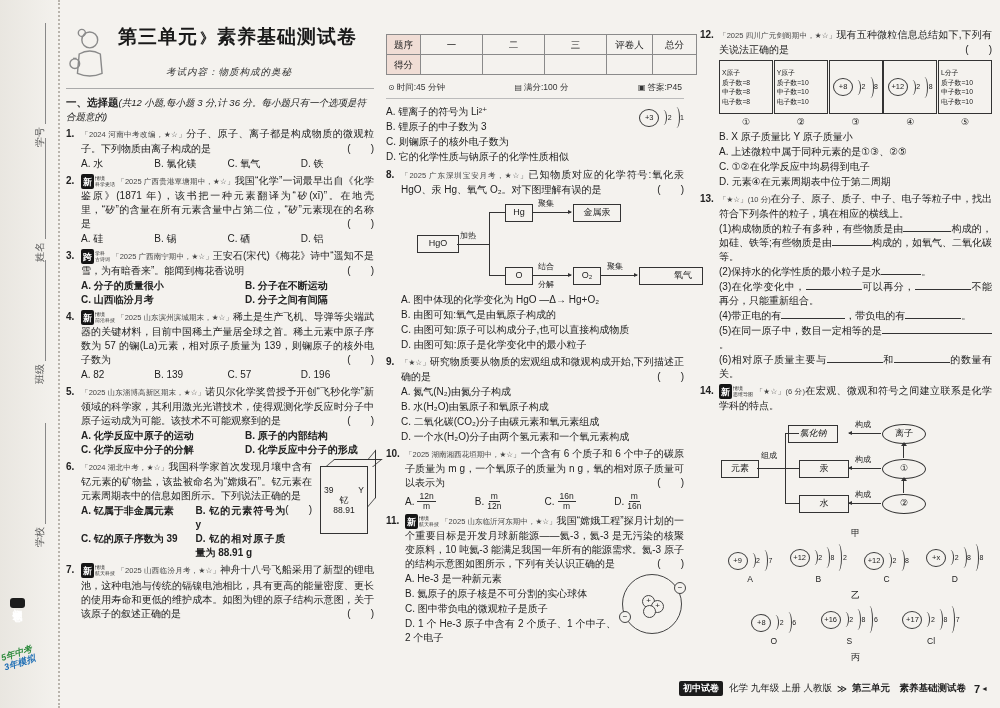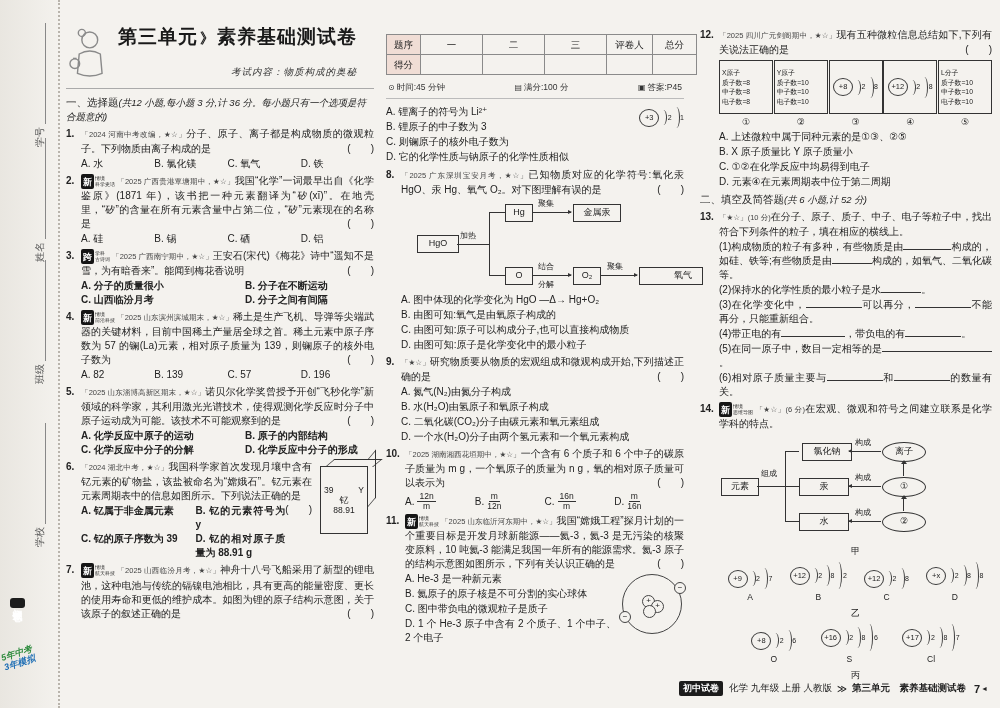--- a/index.html
+++ b/index.html
@@ -17,31 +17,31 @@
   
   .col{position:absolute;font-size:10px;line-height:14px;}
   .col1{left:66px;top:26px;width:308px;}
   .col2{left:386px;top:34px;width:298px;}
   .col3{left:700px;top:28px;width:292px;}
   
   .paper-header{display:flex;align-items:center;border-bottom:1px solid #aaa;padding-bottom:6px;margin-bottom:6px;}
   .mascot{flex:0 0 auto;margin-right:8px;}
   .title-line{font-size:19px;font-weight:bold;color:#1a1a1a;letter-spacing:1px;white-space:nowrap;}
   .t-sep{font-size:14px;margin:0 2px;}
-  .subtitle{font-size:9.5px;font-style:italic;margin-top:20px;margin-left:48px;letter-spacing:1px;color:#333;text-align:right;}
+  .subtitle{font-size:9.5px;font-style:italic;margin-top:20px;margin-left:48px;letter-spacing:1px;color:#333;}
   
   .score-table{border-collapse:collapse;width:100%;table-layout:fixed;margin-bottom:4px;}
   .score-table td{border:1px solid #8a8a8a;height:19px;text-align:center;font-size:9.5px;padding:0;}
   .score-table td.lbl{background:#f0ddd5;width:32px;}
   .score-table col.c-num{width:62px;}
   .exam-info{display:flex;justify-content:space-between;font-size:8.5px;color:#333;border-bottom:1px solid #bbb;padding:1px 2px 3px 2px;margin-bottom:6px;}
   .exam-info .icon{margin-right:2px;font-size:8px;}
   
   .sec-head{margin:2px 0 3px 0;}
-  .sec-label{font-weight:normal;font-size:10.5px;}
+  .sec-label{font-weight:bold;font-size:10.5px;}
   .sec-desc{font-style:italic;font-size:9.5px;}
   .q{position:relative;padding-left:15px;margin-bottom:3px;text-align:justify;}
   .q.wide{padding-left:19px;}
   .qnum{position:absolute;left:0;top:0;font-weight:bold;}
   .src{font-size:7.5px;color:#444;}
   .brk{float:right;}
   .opts4{display:flex;margin-top:1px;}
   .opts4 .opt{flex:1;}
   .opts2{display:grid;grid-template-columns:56% 44%;margin-top:1px;font-weight:bold;}
   .optrow{margin-top:1px;}
@@ -476,29 +476,26 @@
             <div>电子数=10</div>
         </div>
       </div>
       <div class="plabels">
         <span>①</span>
           <span>②</span>
           <span>③</span>
           <span>④</span>
           <span>⑤</span>
       </div>
+      <div class="optrow">B. X 原子质量比 Y 原子质量小</div>
       <div class="optrow">A. 上述微粒中属于同种元素的是①③、②⑤</div>
-      <div class="optrow">B. X 原子质量比 Y 原子质量小</div>
       <div class="optrow">C. ①②在化学反应中均易得到电子</div>
       <div class="optrow">D. 元素④在元素周期表中位于第二周期</div>
     </div>
 
-    <div class="sec-head">
-      <span class="sec-label">二、填空及简答题</span><span class="sec-desc">(共 6 小题,计 52 分)</span>
-    </div>
 
     <div class="q wide">
       <span class="qnum">13.</span>
       <span class="src">「★☆」(10 分)</span><span>在分子、原子、质子、中子、电子等粒子中，找出符合下列条件的粒子，填在相应的横线上。</span>
       <div class="q13part"><span>(1)构成物质的粒子有多种，有些物质是由</span><span class="blank w48"></span><span>构成的，如硅、铁等;有些物质是由</span><span class="blank w40"></span><span>构成的，如氧气、二氧化碳等。</span></div>
       <div class="q13part"><span>(2)保持水的化学性质的最小粒子是水</span><span class="blank w40"></span><span>。</span></div>
       <div class="q13part"><span>(3)在化学变化中，</span><span class="blank w56"></span><span>可以再分，</span><span class="blank w56"></span><span>不能再分，只能重新组合。</span></div>
       <div class="q13part"><span>(4)带正电的有</span><span class="blank w64"></span><span>，带负电的有</span><span class="blank w56"></span><span>。</span></div>
       <div class="q13part"><span>(5)在同一原子中，数目一定相等的是</span><span class="blank w110"></span><span>。</span></div>
       <div class="q13part"><span>(6)相对原子质量主要与</span><span class="blank w56"></span><span>和</span><span class="blank w56"></span><span>的数量有关。</span></div>
@@ -513,21 +510,21 @@
             <span>思维导图</span>
           </span>
         </span><span class="src">「★☆」(6 分)</span><span>在宏观、微观和符号之间建立联系是化学学科的特点。</span>
 
       <div class="cmap">
         <div class="cbox" style="left:2px;top:44px;width:36px;height:16px;">元素</div>
         <div class="flbl" style="left:42px;top:33px;">组成</div>
         <div class="hl" style="left:38px;top:52px;width:28px;"></div>
         <div class="vl" style="left:66px;top:17px;height:70px;"></div>
         <div class="hl" style="left:66px;top:17px;width:14px;"></div>
-        <div class="cbox" style="left:83px;top:9px;width:48px;height:16px;">氯化钠</div>
+        <div class="cbox" style="left:69px;top:9px;width:48px;height:16px;font-style:italic;">氯化钠</div>
         <div class="flbl" style="left:136px;top:2px;">构成</div>
         <div class="hl arr-left" style="left:130px;top:17px;width:32px;"></div>
         <div class="coval" style="left:163px;top:8px;width:42px;height:18px;">离子</div>
         <div class="hl" style="left:66px;top:52px;width:14px;"></div>
         <div class="cbox" style="left:80px;top:44px;width:48px;height:16px;">汞</div>
         <div class="flbl" style="left:136px;top:37px;">构成</div>
         <div class="hl arr-left" style="left:130px;top:52px;width:32px;"></div>
         <div class="coval" style="left:163px;top:43px;width:42px;height:18px;">①</div>
         <div class="hl" style="left:66px;top:87px;width:14px;"></div>
         <div class="cbox" style="left:80px;top:79px;width:48px;height:16px;">水</div>

